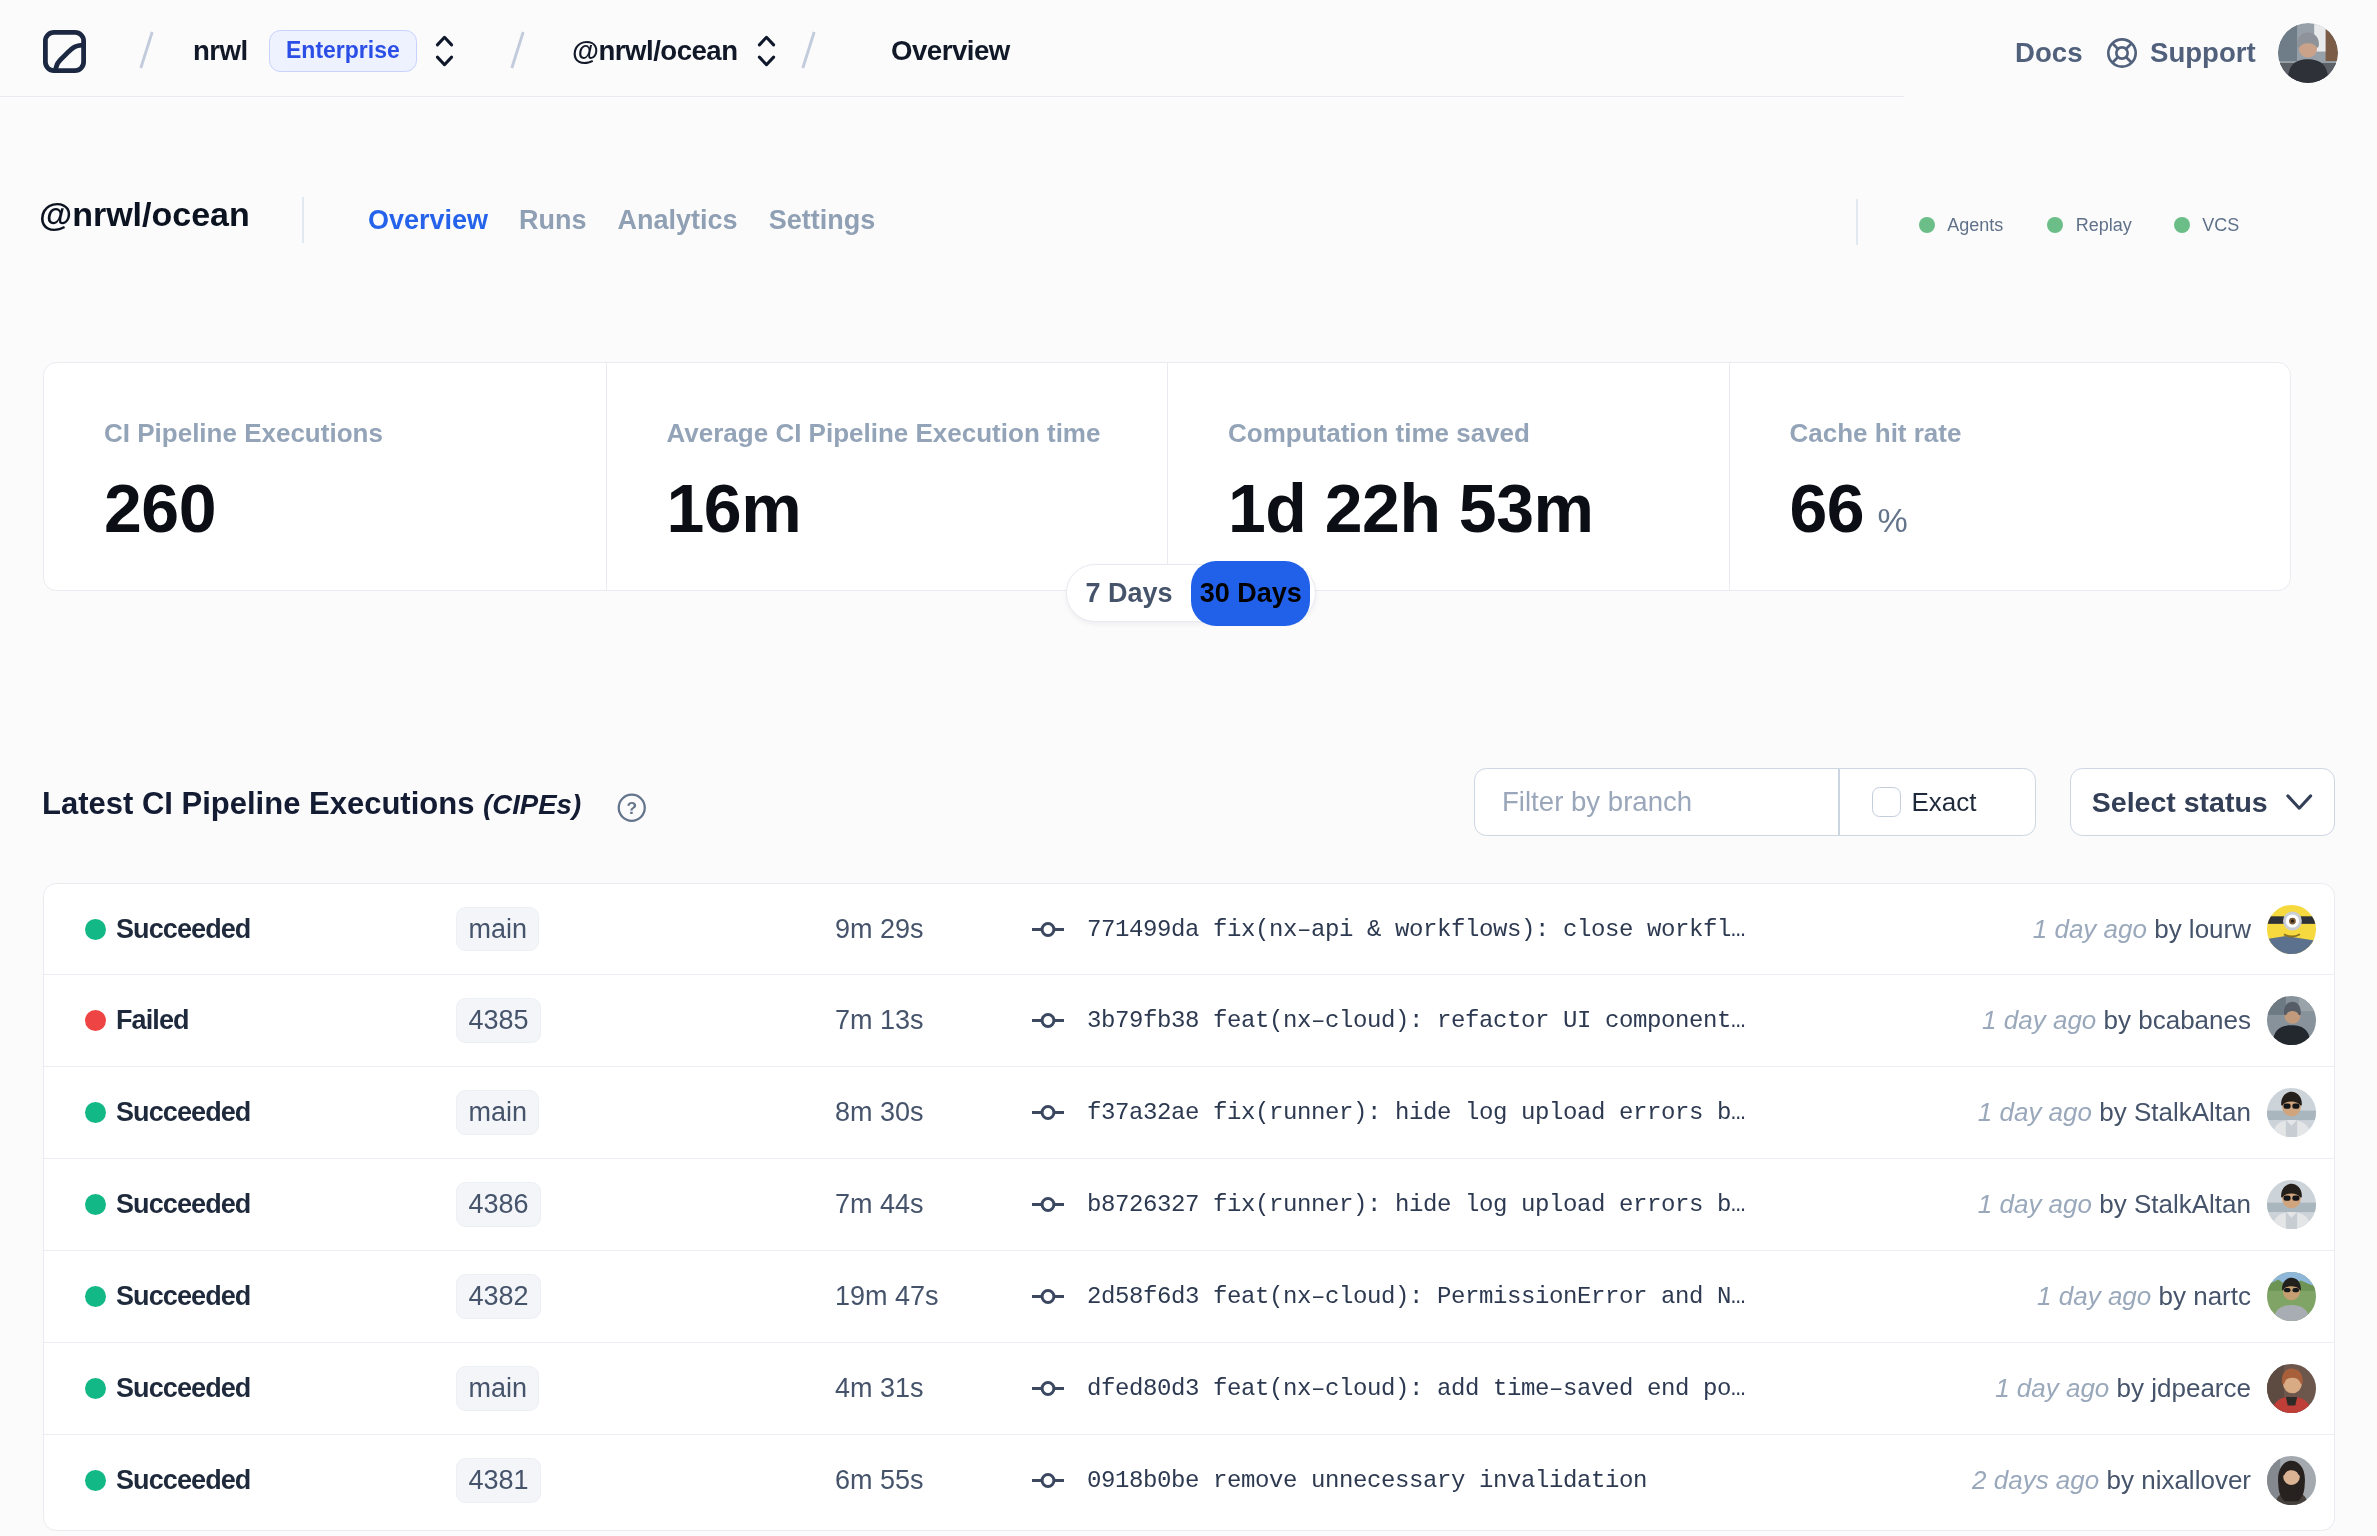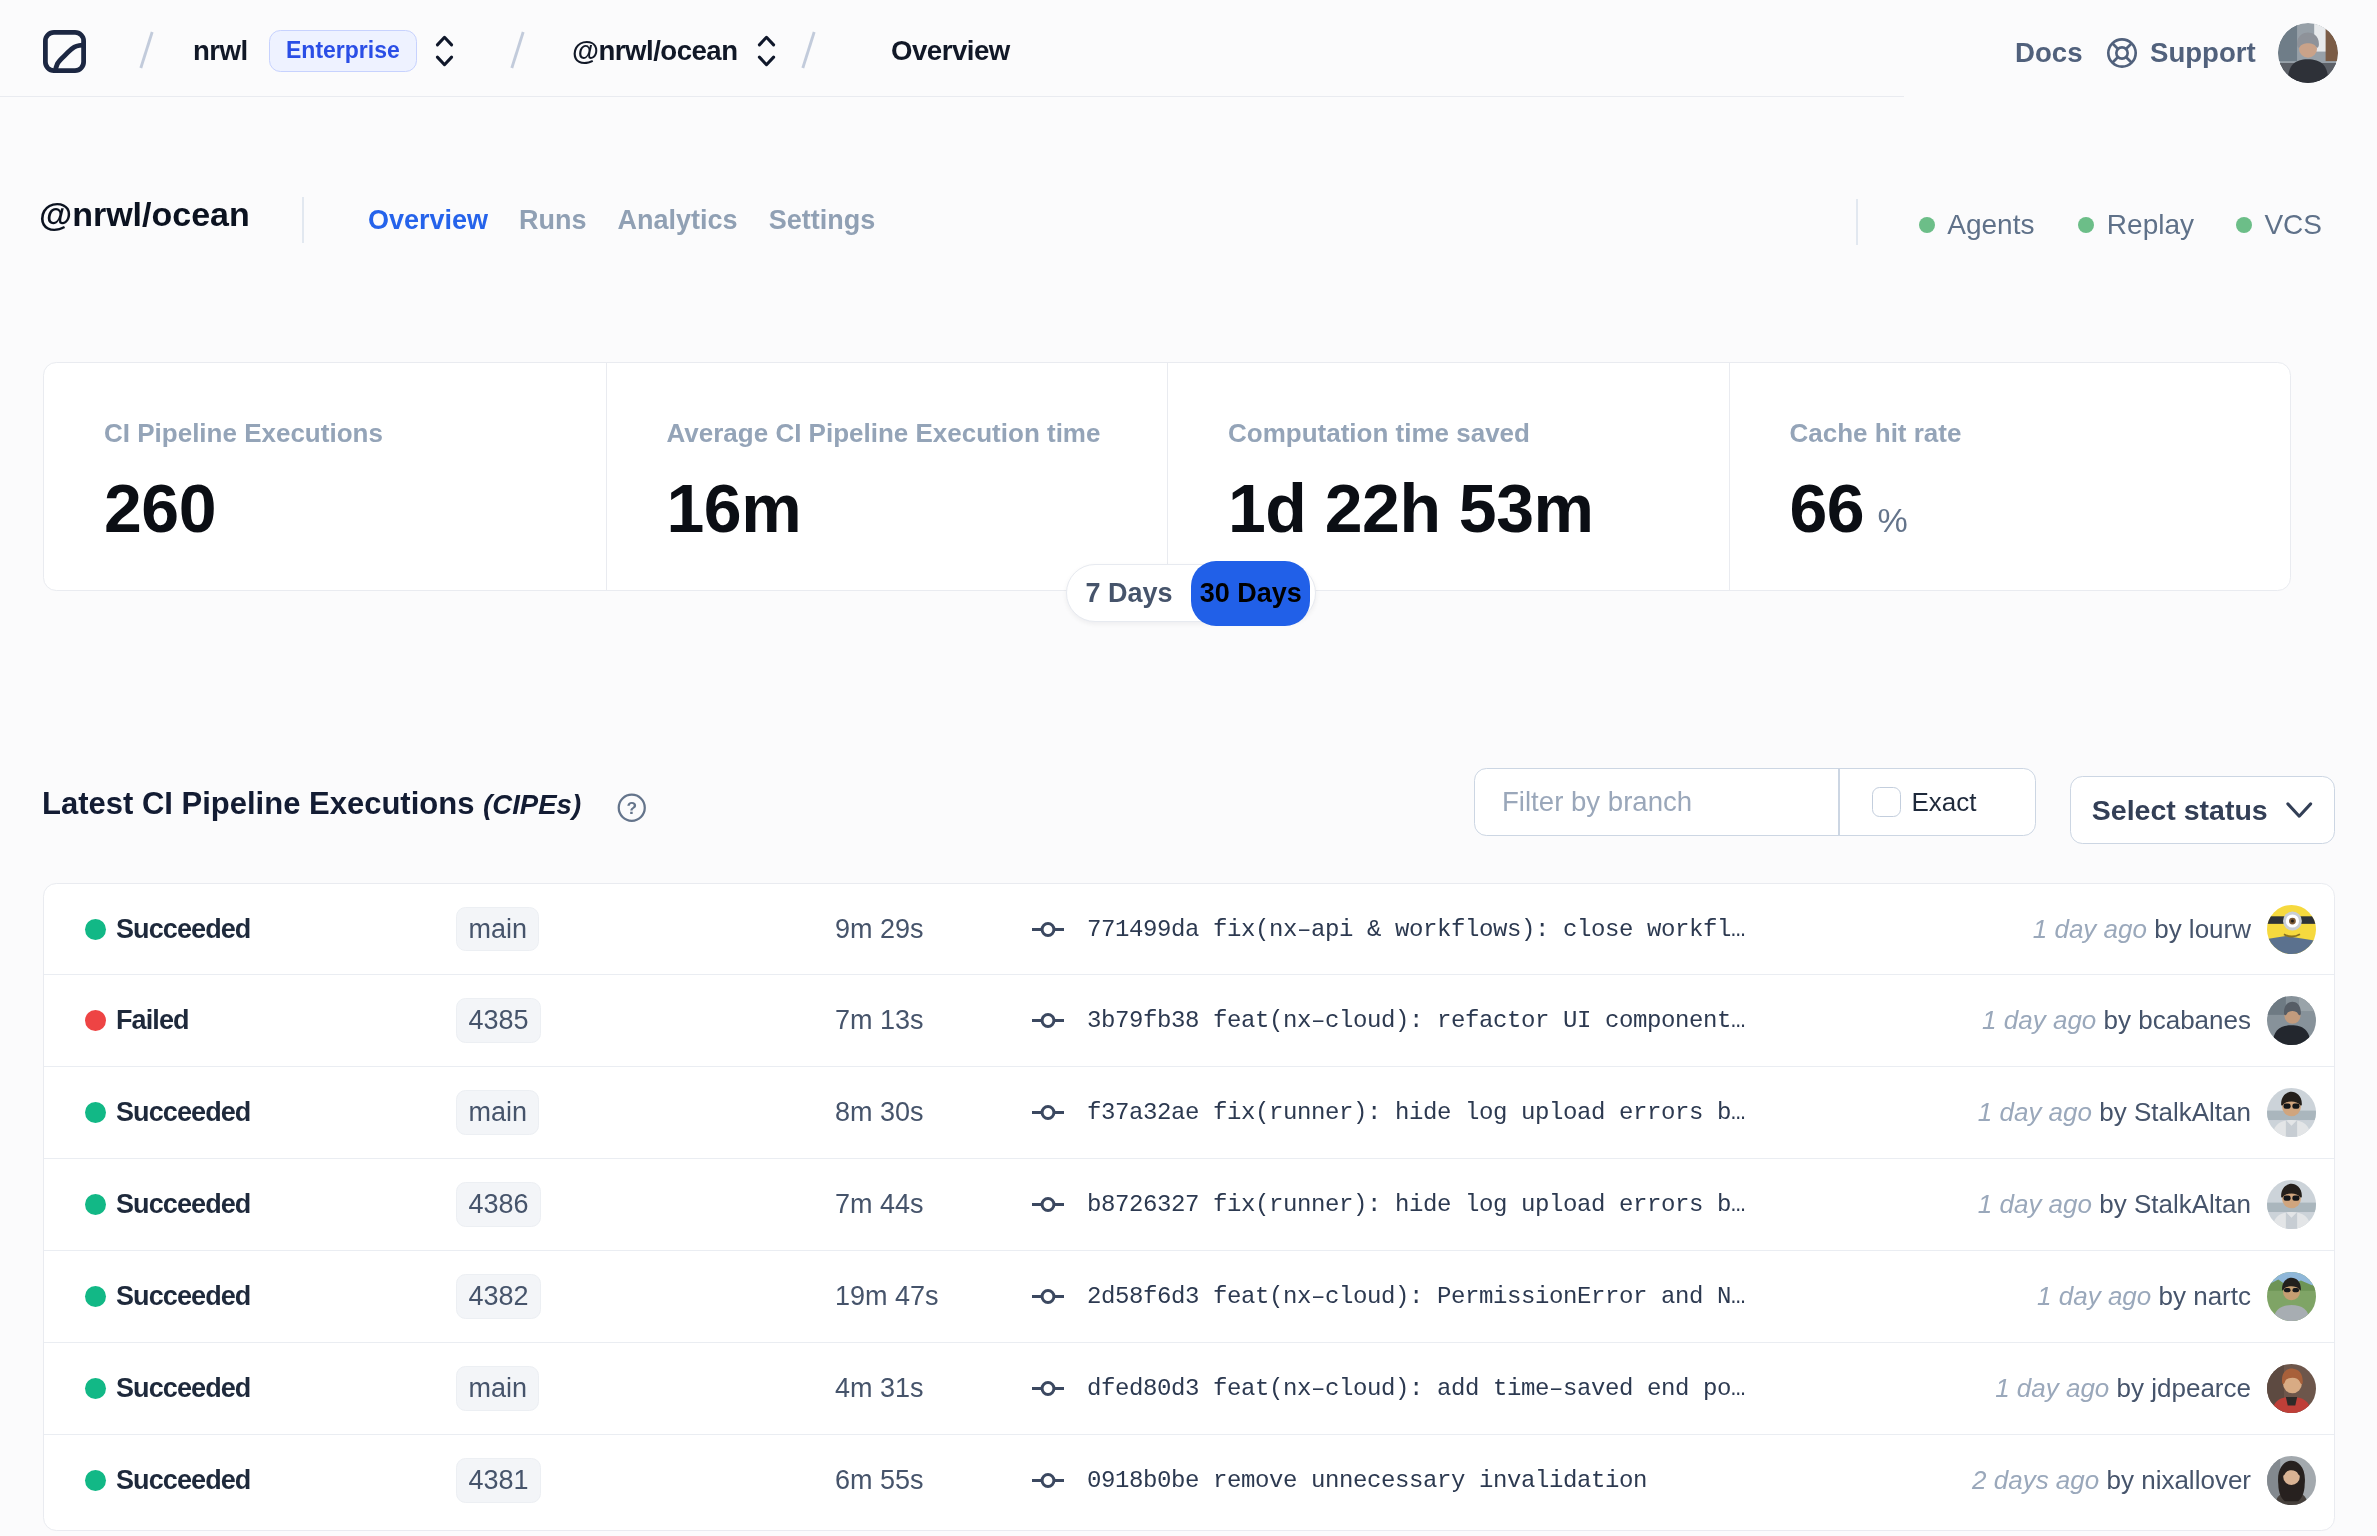--- a/index.html
+++ b/index.html
@@ -16,21 +16,21 @@
 
   
   #hero-title { position:absolute; left:39px; top:195px; font-size:34px; font-weight:700; color:#0b1220; }
   #hero-divider { position:absolute; left:302px; top:197px; width:1.9px; height:46px; background:#e2e8f0; }
   .tab { font-size:27px; font-weight:600; color:#90a0b4; }
   .tab.active { color:#2563eb; }
   #tabs { position:absolute; left:368px; top:205px; display:flex; gap:31px; }
   #statuses { position:absolute; left:1856px; top:205px; display:flex; align-items:center; }
   #statuses .vdiv { width:1.9px; height:46px; background:#e2e8f0; margin-top:-5.7px; }
   .gdot { width:16px; height:16px; border-radius:50%; background:#6cbe88; display:inline-block; }
-  .svc { font-size:28px; color:#5f7189; font-weight:400; }
+  .svc { font-size:18px; color:#5f7189; font-weight:400; }
 
   
   #stats { position:absolute; left:43px; top:362px; width:2248px; height:229px; background:#fff;
       border:1.9px solid #e9ebf0; border-radius:13.3px; display:flex; }
   .stat { width:25%; padding:55px 0 0 60px; }
   .stat + .stat { border-left:1.9px solid #e9ebf0; }
   .stat-label { font-size:26px; font-weight:600; color:#94a4b8; }
   .stat-num { margin-top:20px; font-size:68px; font-weight:700; color:#0b0e14; letter-spacing:-0.5px; }
   .stat-num .pct { font-size:34px; font-weight:400; color:#64748b; letter-spacing:0; margin-left:13.3px; }
 
@@ -45,21 +45,21 @@
   #lcpe-title { position:absolute; left:42px; top:786px; font-size:31px; font-weight:700; color:#131c33; }
   #lcpe-title .cipes { font-style:italic; font-size:27.6px; }
   #filterbox { position:absolute; left:1474px; top:768px; width:562px; height:68px; background:#fff;
       border:1.9px solid #ccd6e3; border-radius:12.4px; display:flex; align-items:center; }
   #filterbox .ph { font-size:27.6px; color:#9aa7ba; padding-left:27px; width:363px; }
   #filterbox .sep { width:1.9px; height:68px; background:#ccd6e3; }
   #filterbox .cb { width:29.5px; height:29.5px; border:1.9px solid #c3cedd; border-radius:7.6px; margin-left:32px; background:#fff; }
   #filterbox .exact { font-size:26px; color:#1e293b; margin-left:10px; }
   #selstatus { position:absolute; left:2070px; top:768px; width:265px; height:68px; background:#fff;
       border:1.9px solid #ccd6e3; border-radius:12.4px; display:flex; align-items:center; justify-content:center;
-      gap:17px; font-size:28.5px; font-weight:600; color:#333f56;margin-top:8px; }
+      gap:17px; font-size:28.5px; font-weight:600; color:#333f56; }
 
   
   #table { position:absolute; left:43px; top:883px; width:2292px; height:648px; background:#fff;
       border:1.9px solid #e9ebf0; border-radius:13.3px; overflow:hidden; }
   .row { height:92px; display:flex; align-items:center; position:relative; }
   .row:first-child { height:90px; }
   .row + .row { border-top:1.9px solid #eaedf2; }
   .rdot { position:absolute; left:41px; width:21px; height:21px; border-radius:50%; background:#12b886; }
   .rdot.fail { background:#ee4444; }
   .rstatus { position:absolute; left:72px; font-size:27px; font-weight:700; color:#1e293b; letter-spacing:-0.9px; }

